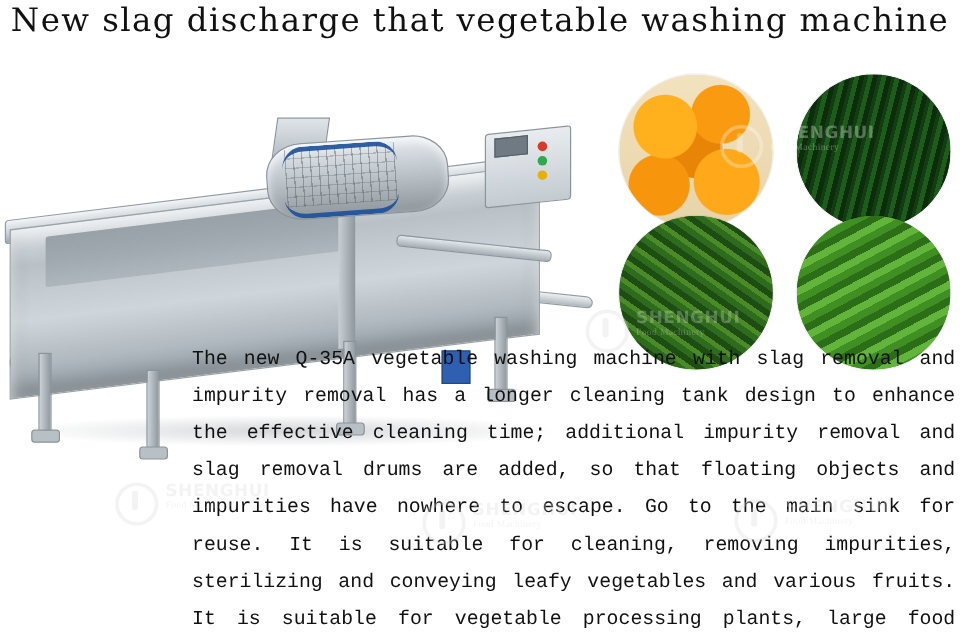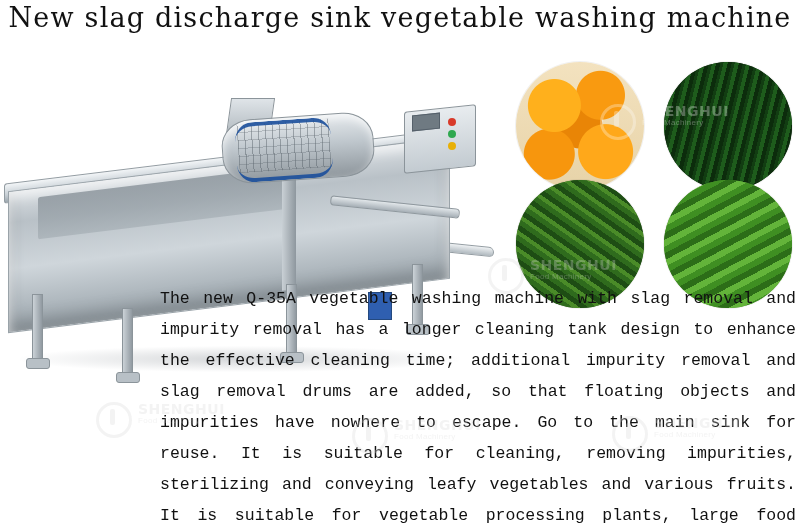--- a/index.html
+++ b/index.html
@@ -282,21 +282,21 @@
   }
   .wm .wm-text { line-height: 1.05; }
   .wm .wm-name {
     font-family: "DejaVu Sans", sans-serif;
     font-weight: bold;
     font-size: 14px;
     color: #ffffff;
     letter-spacing: .5px;
   }
   .wm .wm-sub {
-    font-family: Liberation Sans, sans-serif;
+    font-family: Liberation Serif, serif;
     font-size: 8px;
     color: #ffffff;
     letter-spacing: .3px;
   }
   .wm.dark .wm-mark { border-color: #d8d8d8; }
   .wm.dark .wm-mark::after { background: #d8d8d8; }
   .wm.dark .wm-name, .wm.dark .wm-sub { color: #d8d8d8; }
 
   .wm-a { left: 86px;  top: 74px; }
   .wm-b { left: 382px; top: 62px; }
@@ -304,21 +304,21 @@
   .wm-d { left: 96px;  top: 402px; }
   .wm-e { left: 352px; top: 418px; }
   .wm-f { left: 612px; top: 416px; }
   .wm-g { left: 488px; top: 258px; }
 </style>
 </head>
 <body>
 
 <div id="page">
 
-  <div class="title">New slag discharge sink vegetable washing machine</div>
+  <div class="title">New slag discharge that vegetable washing machine</div>
 
   <div class="photo-area">
     <div class="floor-shadow"></div>
 
     <div class="pipe" style="left:20px; top:232px; width:92px; height:9px; transform:skewY(-7deg);"></div>
     <div class="pipe" style="left:430px; top:198px; width:62px; height:8px; transform:skewY(6deg);"></div>
     <div class="valve" style="left:8px; top:246px;"></div>
 
     <div class="tank-lip"></div>
     <div class="tank"></div>

